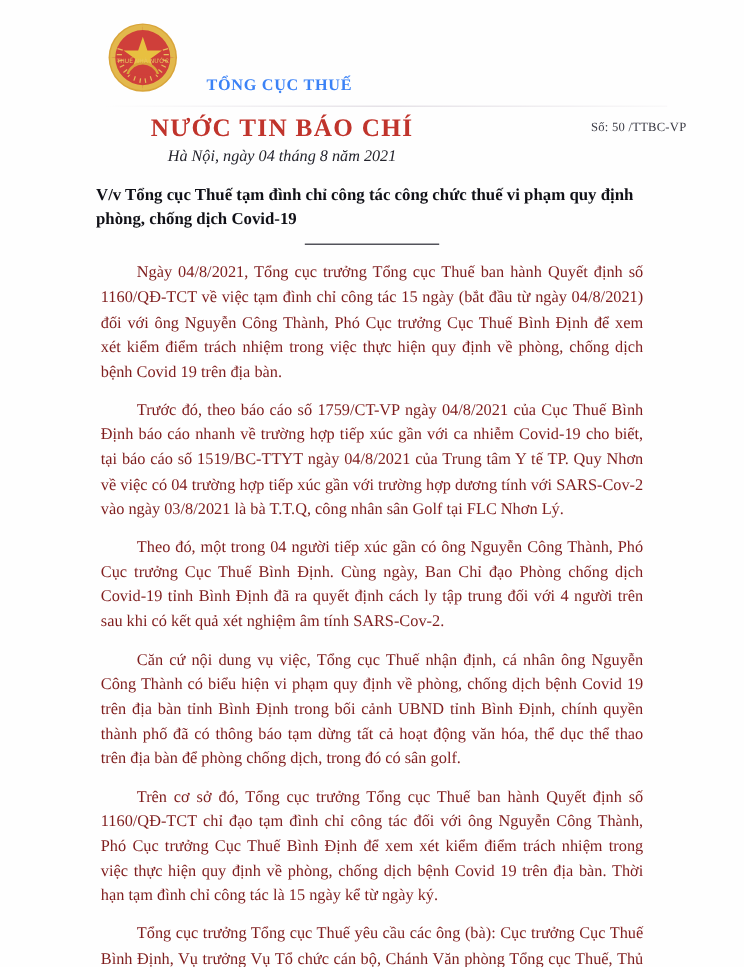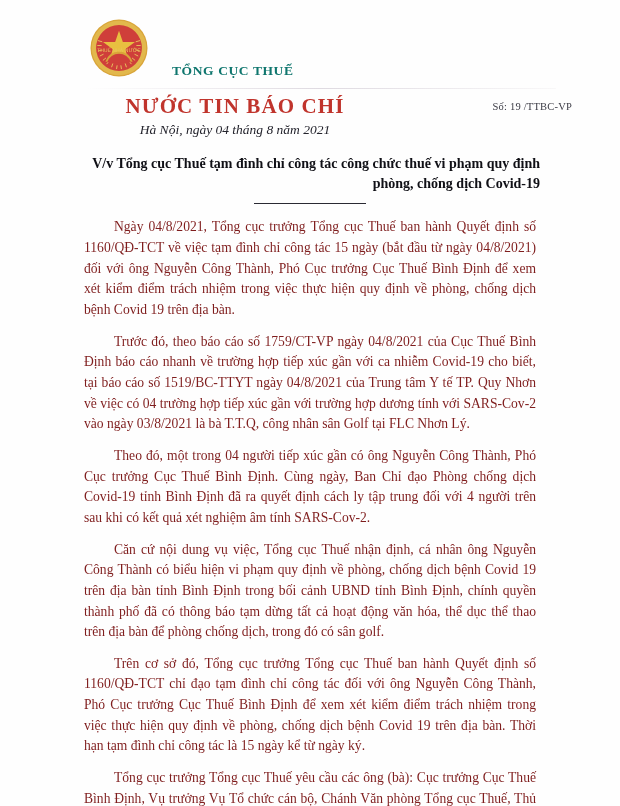--- a/index.html
+++ b/index.html
@@ -38,21 +38,21 @@
   }
   .emblem svg { display: block; width: 62px; height: 62px; }
 
   .agency-name {
     position: absolute;
     left: 172px;
     top: 63px;
     font-size: 13.5px;
     font-weight: 700;
     letter-spacing: 0.6px;
-    color: #0f766e;
+    color: #3b82f6;
     font-family: "Liberation Serif", "DejaVu Serif", serif;
     white-space: nowrap;
   }
 
   
   .scan-rule {
     position: absolute;
     left: 86px;
     top: 88px;
     width: 470px;
@@ -94,21 +94,21 @@
     text-align: center;
     font-size: 13.5px;
     font-style: italic;
     color: #23232c;
   }
 
   
   .subject {
     margin: 6px auto 0;
     width: 460px;
-    text-align: right;
+    text-align: left;
     font-size: 14px;
     font-weight: 700;
     line-height: 1.42;
     color: #101016;
   }
   .subject-rule {
     width: 112px;
     height: 1.6px;
     background: #2a2a33;
     margin: 9px auto 0;
@@ -161,21 +161,21 @@
       </svg>
     </div>
 
     <div class="agency-name">TỔNG CỤC THUẾ</div>
 
     <div class="scan-rule"></div>
   </div>
 
   <div class="title-row">
     <div class="doc-title">NƯỚC TIN BÁO CHÍ</div>
-    <div class="doc-number">Số: 19 /TTBC-VP</div>
+    <div class="doc-number">Số: 50 /TTBC-VP</div>
     <div class="doc-place-date">Hà Nội, ngày 04 tháng 8 năm 2021</div>
   </div>
 
   <div class="subject">V/v Tổng cục Thuế tạm đình chỉ công tác công chức thuế vi phạm quy định phòng, chống dịch Covid-19</div>
   <div class="subject-rule"></div>
 
   <div class="body-wrap">
     <p class="para">Ngày 04/8/2021, Tổng cục trưởng Tổng cục Thuế ban hành Quyết định số 1160/QĐ-TCT về việc tạm đình chỉ công tác 15 ngày (bắt đầu từ ngày 04/8/2021) đối với ông Nguyễn Công Thành, Phó Cục trưởng Cục Thuế Bình Định để xem xét kiểm điểm trách nhiệm trong việc thực hiện quy định về phòng, chống dịch bệnh Covid 19 trên địa bàn.</p>
     <p class="para">Trước đó, theo báo cáo số 1759/CT-VP ngày 04/8/2021 của Cục Thuế Bình Định báo cáo nhanh về trường hợp tiếp xúc gần với ca nhiễm Covid-19 cho biết, tại báo cáo số 1519/BC-TTYT ngày 04/8/2021 của Trung tâm Y tế TP. Quy Nhơn về việc có 04 trường hợp tiếp xúc gần với trường hợp dương tính với SARS-Cov-2 vào ngày 03/8/2021 là bà T.T.Q, công nhân sân Golf tại FLC Nhơn Lý.</p>
     <p class="para">Theo đó, một trong 04 người tiếp xúc gần có ông Nguyễn Công Thành, Phó Cục trưởng Cục Thuế Bình Định. Cùng ngày, Ban Chỉ đạo Phòng chống dịch Covid-19 tỉnh Bình Định đã ra quyết định cách ly tập trung đối với 4 người trên sau khi có kết quả xét nghiệm âm tính SARS-Cov-2.</p>

